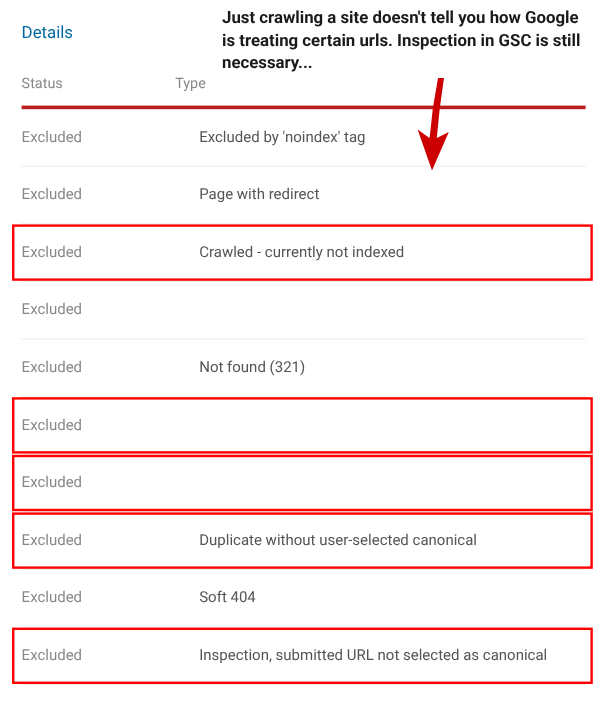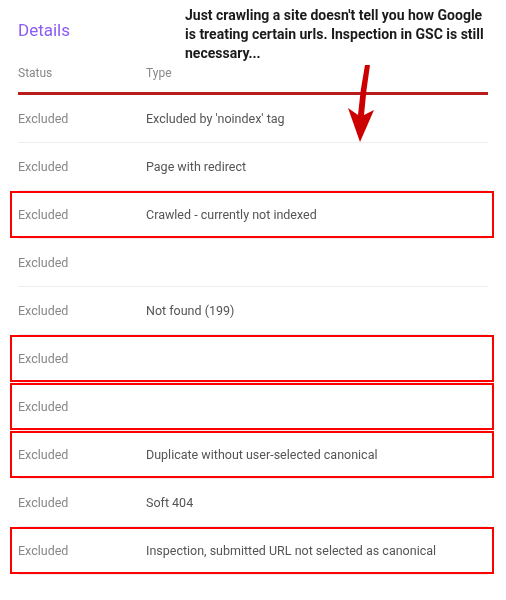--- a/index.html
+++ b/index.html
@@ -8,23 +8,23 @@
     background: #fff;
     width: 506px;
     height: 600px;
     position: relative;
     overflow: hidden;
   }
   .details-panel {
     padding: 16px 18px;
   }
   .panel-title {
-    font-size: 17px;
+    font-size: 14px;
     font-weight: 400;
-    color: #8b5cf6;
+    color: #0369a1;
     margin-bottom: 26px;
     margin-top: 4px;
   }
   .table-header {
     display: flex;
     font-size: 12px;
     color: #888;
     padding-bottom: 12px;
     border-bottom: 3px solid #b91c1c;
   }
@@ -33,21 +33,21 @@
   .row {
     display: flex;
     font-size: 12.5px;
     color: #555;
     padding: 16px 0;
     border-bottom: 1px solid #eeeeee;
     position: relative;
     justify-content: space-between;
   }
   .row .col-status { color: #888; }
-  .row .col-type { color: #555; }
+  .row .col-type { color: #555; margin-left: 20px; }
   .highlight-box {
     position: absolute;
     left: -8px;
     right: -6px;
     top: 0px;
     bottom: 0px;
     border: 2px solid #f00;
     pointer-events: none;
   }
   .annotation {
@@ -93,21 +93,21 @@
       <div class="row">
         <div class="col-status">Excluded</div>
         <div class="col-type">Crawled - currently not indexed</div>
         <div class="highlight-box"></div>
       </div>
       <div class="row">
         <div class="col-status">Excluded</div>
       </div>
       <div class="row">
         <div class="col-status">Excluded</div>
-        <div class="col-type">Not found (199)</div>
+        <div class="col-type">Not found (321)</div>
       </div>
       <div class="row">
         <div class="col-status">Excluded</div>
         <div class="highlight-box"></div>
       </div>
       <div class="row">
         <div class="col-status">Excluded</div>
         <div class="highlight-box"></div>
       </div>
       <div class="row">

